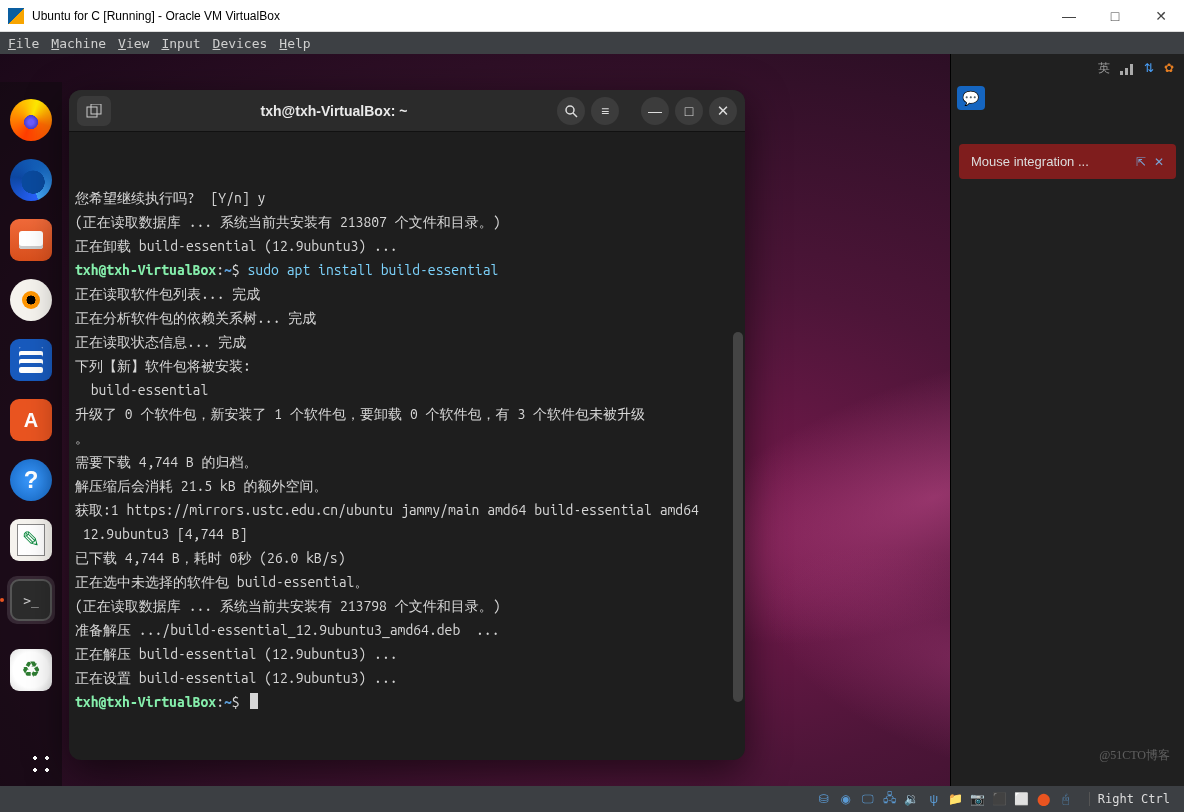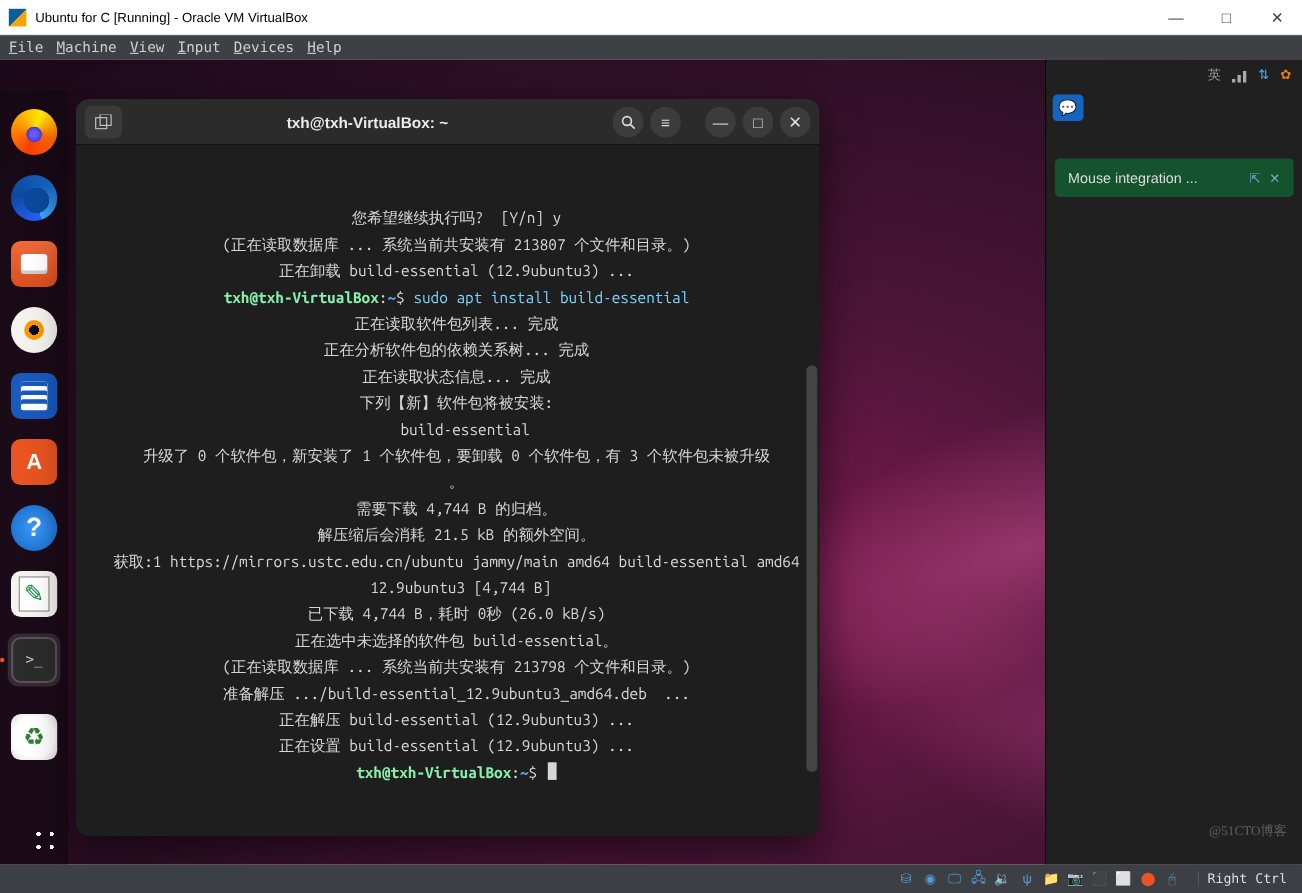--- a/index.html
+++ b/index.html
@@ -142,21 +142,21 @@
 .term-header .round-btn {
   width: 28px; height: 28px; border-radius: 50%; background: #3c3c3c; color: #ddd;
   display: flex; align-items: center; justify-content: center; font-size: 14px; cursor:pointer;
 }
 .term-header .round-btn.close { font-size: 15px; }
 .term-body {
   flex: 1; padding: 6px 6px 6px 0; font-family: "Ubuntu Mono","DejaVu Sans Mono","Consolas",monospace;
   font-size: 14px; line-height: 24px; color: #d6d6d6; white-space: pre;
   position: relative; overflow: hidden;
 }
-.term-lines { padding-left: 22px; text-align: center; }
+.term-lines { padding-left: 6px; }
 .term-body .prompt-user { color: #86efac; font-weight: bold; }
 .term-body .colon { color: #d6d6d6; }
 .term-body .tilde { color: #5b9bd5; font-weight: bold; }
 .term-body .cmd { color: #7dd3fc; }
 .cursor-block { display:inline-block; width:8px; height:16px; background:#d6d6d6; vertical-align:-2px; margin-left:2px; }
 .term-scrollbar {
   position:absolute; right:2px; top:200px; width:10px; height:370px;
   background:#444; border-radius:5px;
 }
 
@@ -170,21 +170,21 @@
   gap:10px; padding:0 10px; color:#bbb; font-size:12px;
 }
 .notif-panel .tray-row .lang { color:#999; }
 .tray-icon { width:14px; height:14px; display:inline-block; }
 .tray-net { background:linear-gradient(to top,#aaa 25%,transparent 25%) 0 100%/3px 100% no-repeat, linear-gradient(to top,#aaa 50%,transparent 50%) 5px 100%/3px 100% no-repeat, linear-gradient(to top,#aaa 75%,transparent 75%) 10px 100%/3px 100% no-repeat; }
 .notif-panel .bubble {
   margin:4px 6px; width:28px; height:24px; background:#1565c0; border-radius:4px;
   display:flex; align-items:center; justify-content:center; color:#fff; font-size:14px;
 }
 .notif-card {
-  margin: 34px 8px 0; background:#14532d; border-radius:4px;
+  margin: 34px 8px 0; background:#7f1d1d; border-radius:4px;
   padding: 10px 12px; color:#ddd; font-size:13px; display:flex; align-items:center;
   gap: 8px;
 }
 .notif-card .txt { flex:1; white-space:nowrap; overflow:hidden; text-overflow:ellipsis; }
 .notif-card .mini-btn { color:#7aa5d6; cursor:pointer; font-size:12px; }
 
 
 .home-folder {
   position:absolute; right:36px; bottom:26px; width:70px; text-align:center;
   color: rgba(255,255,255,0.35); font-size:13px; z-index:1;

